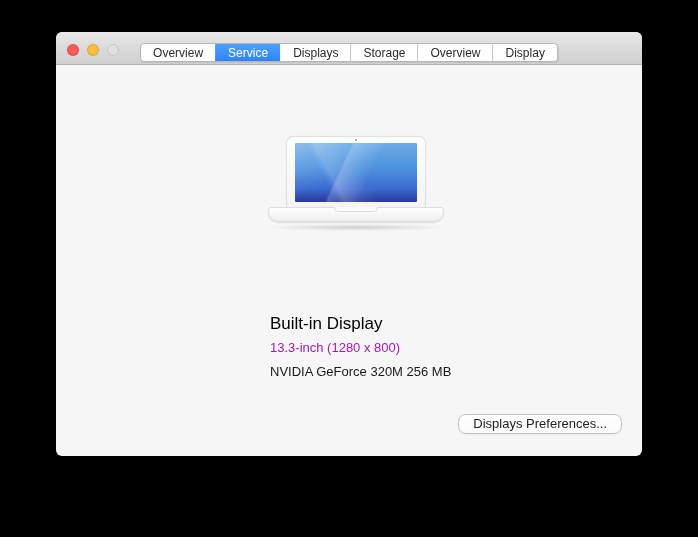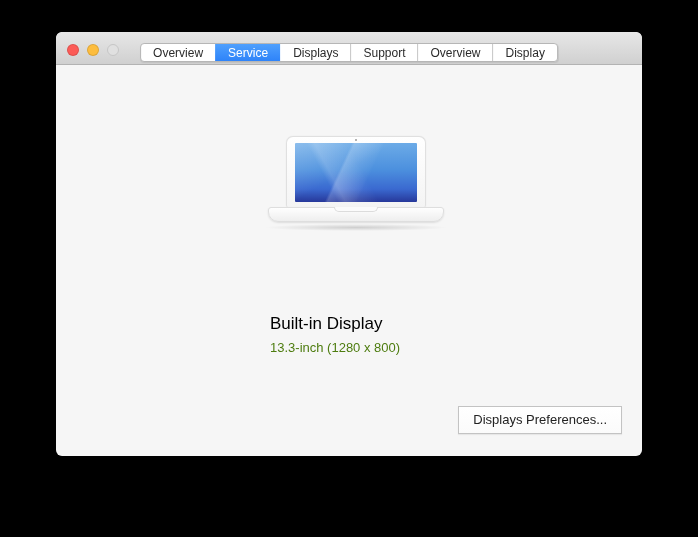--- a/index.html
+++ b/index.html
@@ -115,75 +115,76 @@
     background: radial-gradient(ellipse at center, rgba(0,0,0,.16) 0%, rgba(0,0,0,0) 70%);
   }
 
   
   .display-title {
     position: absolute; left: 214px; top: 248px;
     font-size: 17px; font-weight: normal; color: #000;
   }
   .display-size {
     position: absolute; left: 214px; top: 274px;
-    font-size: 13px; color: #4d7c0f;
+    font-size: 13px; color: #a21caf;
   }
   .display-gpu {
     position: absolute; left: 214px; top: 298px;
     font-size: 13px; color: #1a1a1a;
   }
 
   
   .prefs-button {
     position: absolute; right: 20px; bottom: 22px;
-    height: 28px;
+    height: 20px;
     padding: 0 14px;
     font-family: "Liberation Sans", "DejaVu Sans", sans-serif;
     font-size: 13px; color: #222;
     line-height: 18px;
     background: linear-gradient(#ffffff, #fbfbfb);
     border: 1px solid #c3c3c3;
-    border-radius: 0;
+    border-radius: 8px;
     box-shadow: 0 1px 1px rgba(0,0,0,.06);
     cursor: default;
   }
 </style>
 </head>
 <body>
 
 <div class="window">
 
   <div class="titlebar">
     <div class="traffic-lights">
       <div class="tl tl-close"></div>
       <div class="tl tl-minimize"></div>
       <div class="tl tl-zoom"></div>
     </div>
     <div class="tabs">
       <div class="tab">Overview</div>
       <div class="tab selected">Service</div>
       <div class="tab">Displays</div>
-      <div class="tab">Support</div>
+      <div class="tab">Storage</div>
       <div class="tab">Overview</div>
       <div class="tab">Display</div>
     </div>
   </div>
 
   <div class="content">
 
     <div class="laptop" title="White MacBook with blue wallpaper">
       <div class="laptop-shadow"></div>
       <div class="lid">
         <div class="camera-dot"></div>
         <div class="screen"></div>
       </div>
       <div class="base">
         <div class="trackpad-notch"></div>
       </div>
     </div>
 
     <div class="display-title">Built-in Display</div>
     <div class="display-size">13.3-inch (1280 x 800)</div>
+    <div class="display-gpu">NVIDIA GeForce 320M 256 MB</div>
 
     <button class="prefs-button">Displays Preferences...</button>
   </div>
 
 </div>
 
 </body></html>

